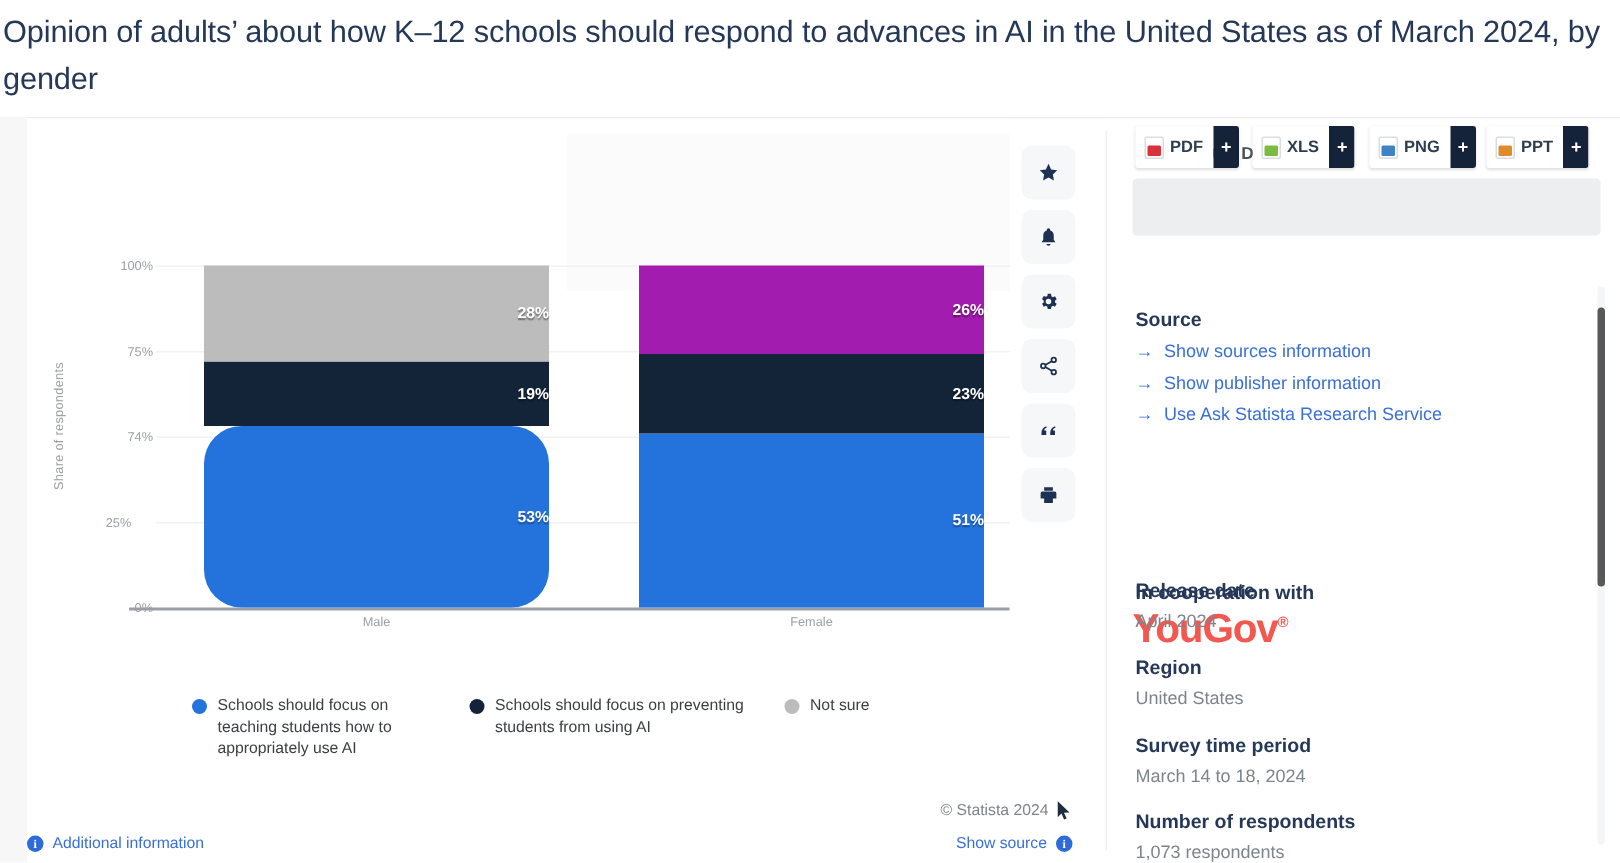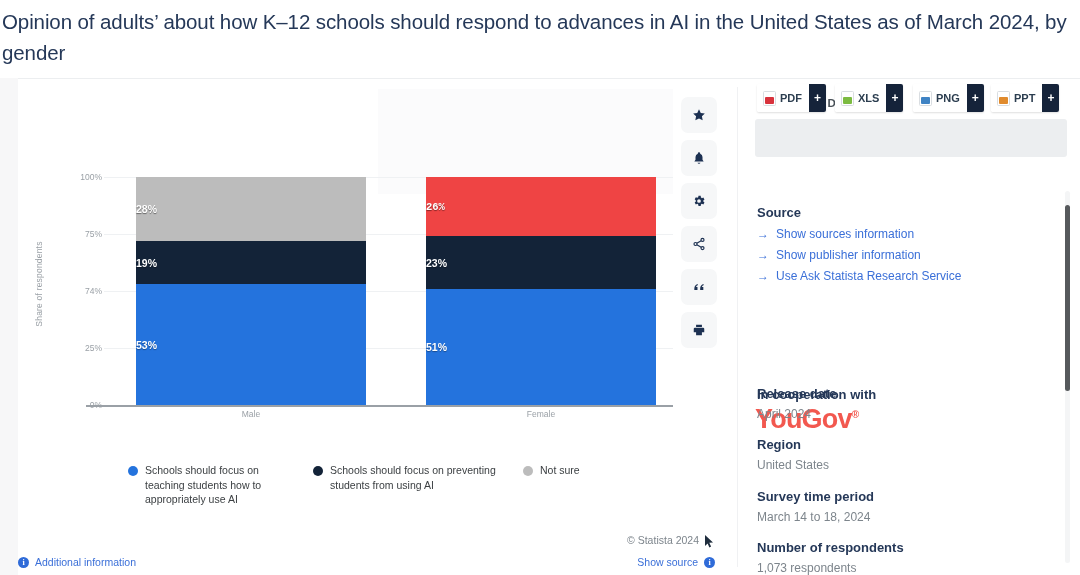--- a/index.html
+++ b/index.html
@@ -61,21 +61,21 @@
   }
   .axisline {
     position: absolute; left: 68px; width: 587px; height: 1.5px;
     background: #9aa0a6; top: 326px;
   }
   .bar-col { position: absolute; bottom: 0; }
   .seg { position: absolute; left: 0; width: 100%; }
   .seg-label {
     position: absolute; left: 0; width: 100%; top: 50%;
     transform: translateY(-50%);
-    text-align: left; font-size: 10.5px; font-weight: 700; color: #ffffff;
+    text-align: right; font-size: 10.5px; font-weight: 700; color: #ffffff;
     text-shadow: 0 1px 1px rgba(0,0,0,.35);
   }
   .xtick {
     position: absolute; top: 330px; text-align: center;
     font-size: 8.5px; color: #9aa0a6;
   }
 
   
   .legend { position: absolute; left: 110px; top: 356px; width: 545px; height: 60px; margin-top: 28px; }
   .legend-item { position: absolute; top: 0; display: flex; gap: 7px; }
@@ -199,52 +199,52 @@
 
   <div class="body-area">
     <div class="left-edge-band"></div>
     <div class="top-hairline"></div>
 
     <div class="chart-panel">
       <div class="chart-tint"></div>
       <div class="ylabel">Share of respondents</div>
       <div class="ytick-col" id="ytick-col">
           <div class="ytick" style="top: 321px;">0%</div>
-          <div class="ytick" style="top: 264px;">25%</div>
+          <div class="ytick" style="top: 264px; text-align: center;">25%</div>
           <div class="ytick" style="top: 207px;">74%</div>
           <div class="ytick" style="top: 150px;">75%</div>
           <div class="ytick" style="top: 93px;">100%</div>
         </div>
       <div id="gridlines">
           <div class="gridline" style="top: 269px;"></div>
           <div class="gridline" style="top: 212px;"></div>
           <div class="gridline" style="top: 155px;"></div>
           <div class="gridline" style="top: 98px;"></div>
         </div>
       <div class="axisline"></div>
       <div id="bars">
           <div class="bar-col" style="left: 118px; width: 230px; bottom: 129px; height: 228px;">
-            <div class="seg" style="height: 120.84px; bottom: 0px; background: rgb(36, 115, 221);">
+            <div class="seg" style="height: 120.84px; bottom: 0px; background: rgb(36, 115, 221); border-radius: 25px;">
               <div class="seg-label">53%</div>
             </div>
             <div class="seg" style="height: 43.32px; bottom: 120.84px; background: rgb(19, 35, 56);">
               <div class="seg-label">19%</div>
             </div>
             <div class="seg" style="height: 63.84px; bottom: 164.16px; background: rgb(188, 188, 188);">
               <div class="seg-label" style="text-shadow: rgba(0, 0, 0, 0.45) 0px 1px 1px;">28%</div>
             </div>
           </div>
           <div class="bar-col" style="left: 408px; width: 230px; bottom: 129px; height: 228px;">
             <div class="seg" style="height: 116.28px; bottom: 0px; background: rgb(36, 115, 221);">
               <div class="seg-label">51%</div>
             </div>
             <div class="seg" style="height: 52.44px; bottom: 116.28px; background: rgb(19, 35, 56);">
               <div class="seg-label">23%</div>
             </div>
-            <div class="seg" style="height: 59.28px; bottom: 168.72px; background: #ef4444; font-family: Liberation Mono, monospace;">
+            <div class="seg" style="height: 59.28px; bottom: 168.72px; background: #a21caf;">
               <div class="seg-label" style="text-shadow: rgba(0, 0, 0, 0.45) 0px 1px 1px;">26%</div>
             </div>
           </div>
         </div>
       <div id="xticks">
           <div class="xtick" style="left: 118px; width: 230px;">Male</div>
           <div class="xtick" style="left: 408px; width: 230px;">Female</div>
         </div>
       <div class="legend" id="legend">
           <div class="legend-item" style="left: 0px; width: 170px;">

